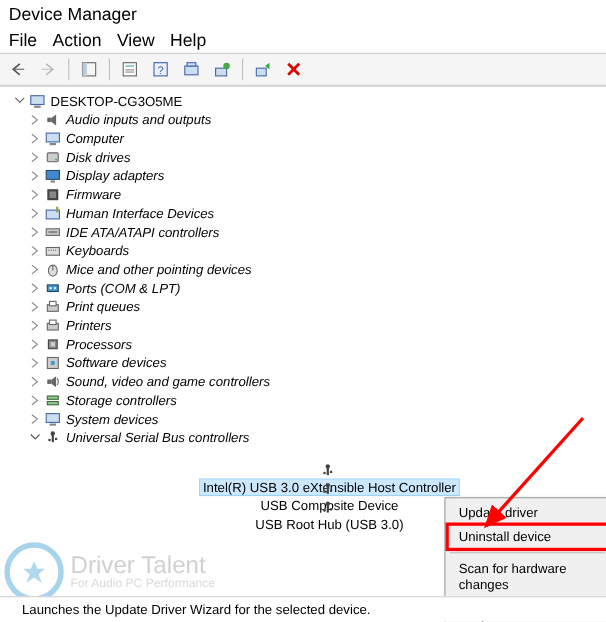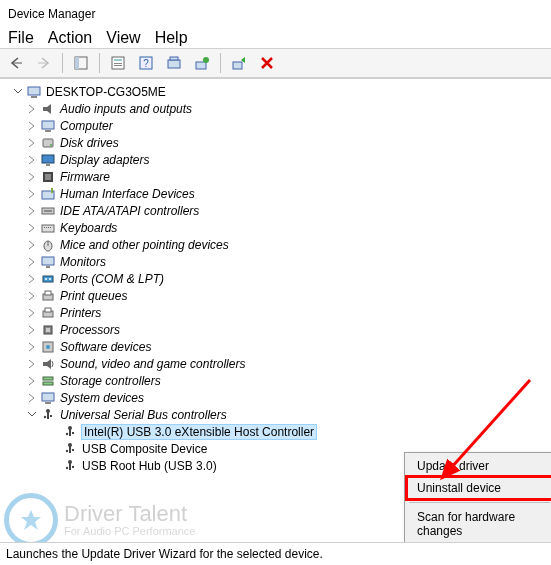--- a/index.html
+++ b/index.html
@@ -13,21 +13,21 @@
     overflow: hidden;
     position: relative;
   }
   .titlebar {
     height: 28px;
     display: flex;
     align-items: center;
     padding: 0 8px;
     font-size: 12px;
   }
-  .titlebar .title { font-size: 12px; }
+  .titlebar .title { font-size: 16px; }
   .menubar {
     height: 20px;
     display: flex;
     align-items: center;
     gap: 14px;
     padding: 0 8px;
     font-size: 16px;
   }
   .menuitem { cursor: default; }
   .toolbar {
@@ -80,21 +80,21 @@
     white-space: nowrap;
   }
   .icon {
     width: 16px;
     height: 16px;
     margin-right: 4px;
     flex: 0 0 16px;
     display:flex;align-items:center;justify-content:center;
   }
   .indent1 { padding-left: 22px; font-style: italic; }
-  .indent2 { padding-left: 44px; }
+  .indent2 { padding-left: 44px; flex-direction: column; }
   .selected .label {
     background: #cce8ff;
     outline: 1px solid #99d1ff;
     padding: 0 2px;
   }
   .context-menu {
     position: absolute;
     left: 404px;
     top: 452px;
     width: 145px;
@@ -115,21 +115,21 @@
   }
   .context-menu .highlight {
     outline: 3px solid #ff0000;
     outline-offset: -1px;
   }
   .statusbar {
     height: 22px;
     border-top: 1px solid #d0d0d0;
     display: flex;
     align-items: center;
-    padding: 0 6px;
+    padding: 0 20px;
     font-size: 12px;
     color:#000;
     position:absolute;
     bottom:0;left:0;right:0;
     background:#fff;
   }
   .watermark {
     position: absolute;
     left: 4px;
     bottom: 18px;
@@ -376,34 +376,20 @@
         <span class="label">Mice and other pointing devices</span>
       </div>
       <div class="row indent1">
         <span class="twisty">
           <svg width="10" height="10">
             <path d="M2 1 L7 5 L2 9" stroke="#888" fill="none"></path>
           </svg>
         </span>
         <span class="icon">
           <svg width="14" height="14">
-            <rect x="1" y="2" width="12" height="8" fill="#cde" stroke="#46a"></rect>
-            <rect x="5" y="11" width="4" height="2" fill="#888"></rect>
-          </svg>
-        </span>
-        <span class="label">Monitors</span>
-      </div>
-      <div class="row indent1">
-        <span class="twisty">
-          <svg width="10" height="10">
-            <path d="M2 1 L7 5 L2 9" stroke="#888" fill="none"></path>
-          </svg>
-        </span>
-        <span class="icon">
-          <svg width="14" height="14">
             <rect x="2" y="4" width="10" height="6" fill="#49c" stroke="#246"></rect>
             <circle cx="5" cy="7" r="1" fill="#fff"></circle>
             <circle cx="9" cy="7" r="1" fill="#fff"></circle>
           </svg>
         </span>
         <span class="label">Ports (COM &amp; LPT)</span>
       </div>
       <div class="row indent1">
         <span class="twisty">
           <svg width="10" height="10">

